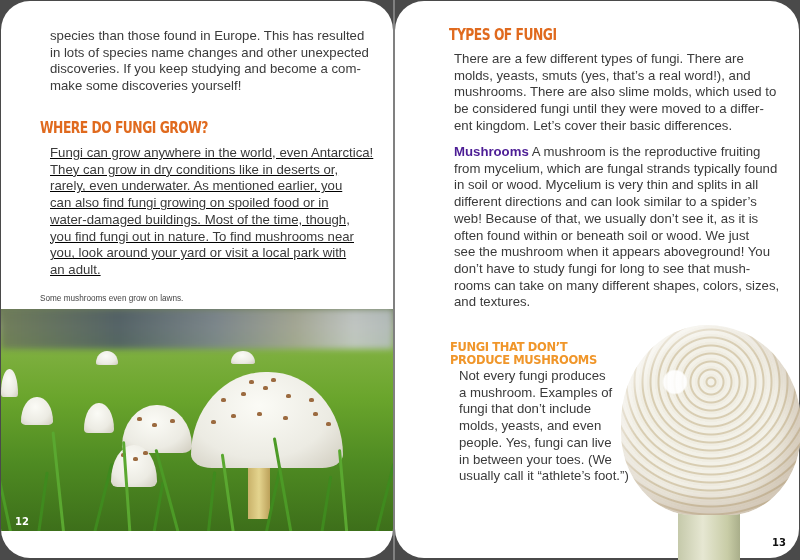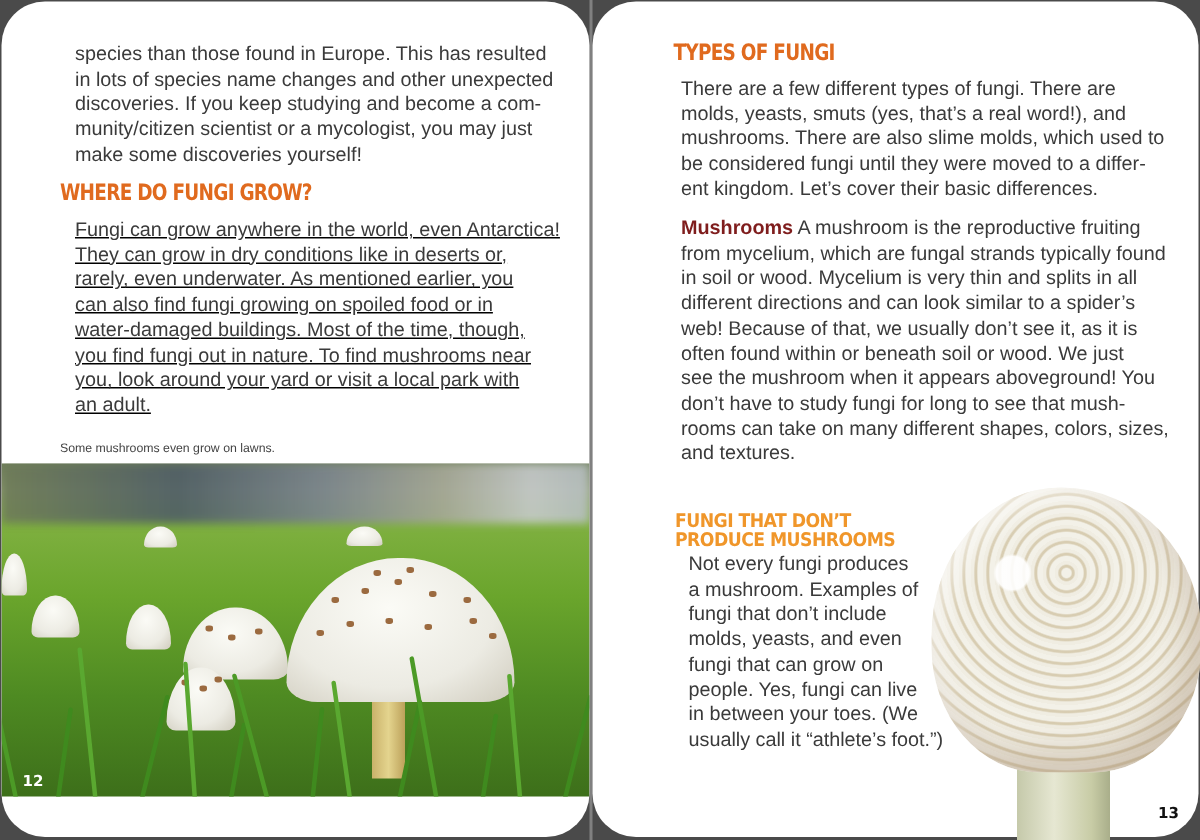--- a/index.html
+++ b/index.html
@@ -102,21 +102,20 @@
 <body>
 
 <div class="spread">
   <div class="gutter"></div>
 
   <div class="page page-left">
     <div class="abs" style="left:49px; top:27px;">
       <p class="body-text">species than those found in Europe. This has resulted</p>
       <p class="body-text">in lots of species name changes and other unexpected</p>
       <p class="body-text">discoveries. If you keep studying and become a com-</p>
-      <p class="body-text">munity/citizen scientist or a mycologist, you may just</p>
       <p class="body-text">make some discoveries yourself!</p>
     </div>
 
     <h2 class="heading abs" style="left:39px; top:118px; font-size:15px; line-height:18px;">Where Do Fungi Grow?</h2>
 
     <div class="abs" style="left:49px; top:144px;text-decoration:underline;">
       <p class="body-text">Fungi can grow anywhere in the world, even Antarctica!</p>
       <p class="body-text">They can grow in dry conditions like in deserts or,</p>
       <p class="body-text">rarely, even underwater. As mentioned earlier, you</p>
       <p class="body-text">can also find fungi growing on spoiled food or in</p>
@@ -188,21 +187,21 @@
 
     <div class="abs" style="left:59px; top:50px;">
       <p class="body-text">There are a few different types of fungi. There are</p>
       <p class="body-text">molds, yeasts, smuts (yes, that’s a real word!), and</p>
       <p class="body-text">mushrooms. There are also slime molds, which used to</p>
       <p class="body-text">be considered fungi until they were moved to a differ-</p>
       <p class="body-text">ent kingdom. Let’s cover their basic differences.</p>
     </div>
 
     <div class="abs" style="left:59px; top:143px;">
-      <p class="body-text"><b style="color:#7f1d1d">Mushrooms</b><span> A mushroom is the reproductive fruiting</span></p>
+      <p class="body-text"><b style="color:#4c1d95">Mushrooms</b><span> A mushroom is the reproductive fruiting</span></p>
       <p class="body-text">from mycelium, which are fungal strands typically found</p>
       <p class="body-text">in soil or wood. Mycelium is very thin and splits in all</p>
       <p class="body-text">different directions and can look similar to a spider’s</p>
       <p class="body-text">web! Because of that, we usually don’t see it, as it is</p>
       <p class="body-text">often found within or beneath soil or wood. We just</p>
       <p class="body-text">see the mushroom when it appears aboveground! You</p>
       <p class="body-text">don’t have to study fungi for long to see that mush-</p>
       <p class="body-text">rooms can take on many different shapes, colors, sizes,</p>
       <p class="body-text">and textures.</p>
     </div>
@@ -210,21 +209,20 @@
     <div class="abs" style="left:55px; top:339px;">
       <p class="sub-heading" style="text-transform:uppercase">Fungi That Don’t</p>
       <p class="sub-heading" style="text-transform:uppercase">Produce Mushrooms</p>
     </div>
 
     <div class="abs" style="left:64px; top:367px;">
       <p class="body-text">Not every fungi produces</p>
       <p class="body-text">a mushroom. Examples of</p>
       <p class="body-text">fungi that don’t include</p>
       <p class="body-text">molds, yeasts, and even</p>
-      <p class="body-text">fungi that can grow on</p>
       <p class="body-text">people. Yes, fungi can live</p>
       <p class="body-text">in between your toes. (We</p>
       <p class="body-text">usually call it “athlete’s foot.”)</p>
     </div>
 
     <div class="page-num" style="left:377px; top:536px; color:#111;text-align:right;">13</div>
   </div>
 
   <div class="big-mush">
     <div class="big-stem"></div>

